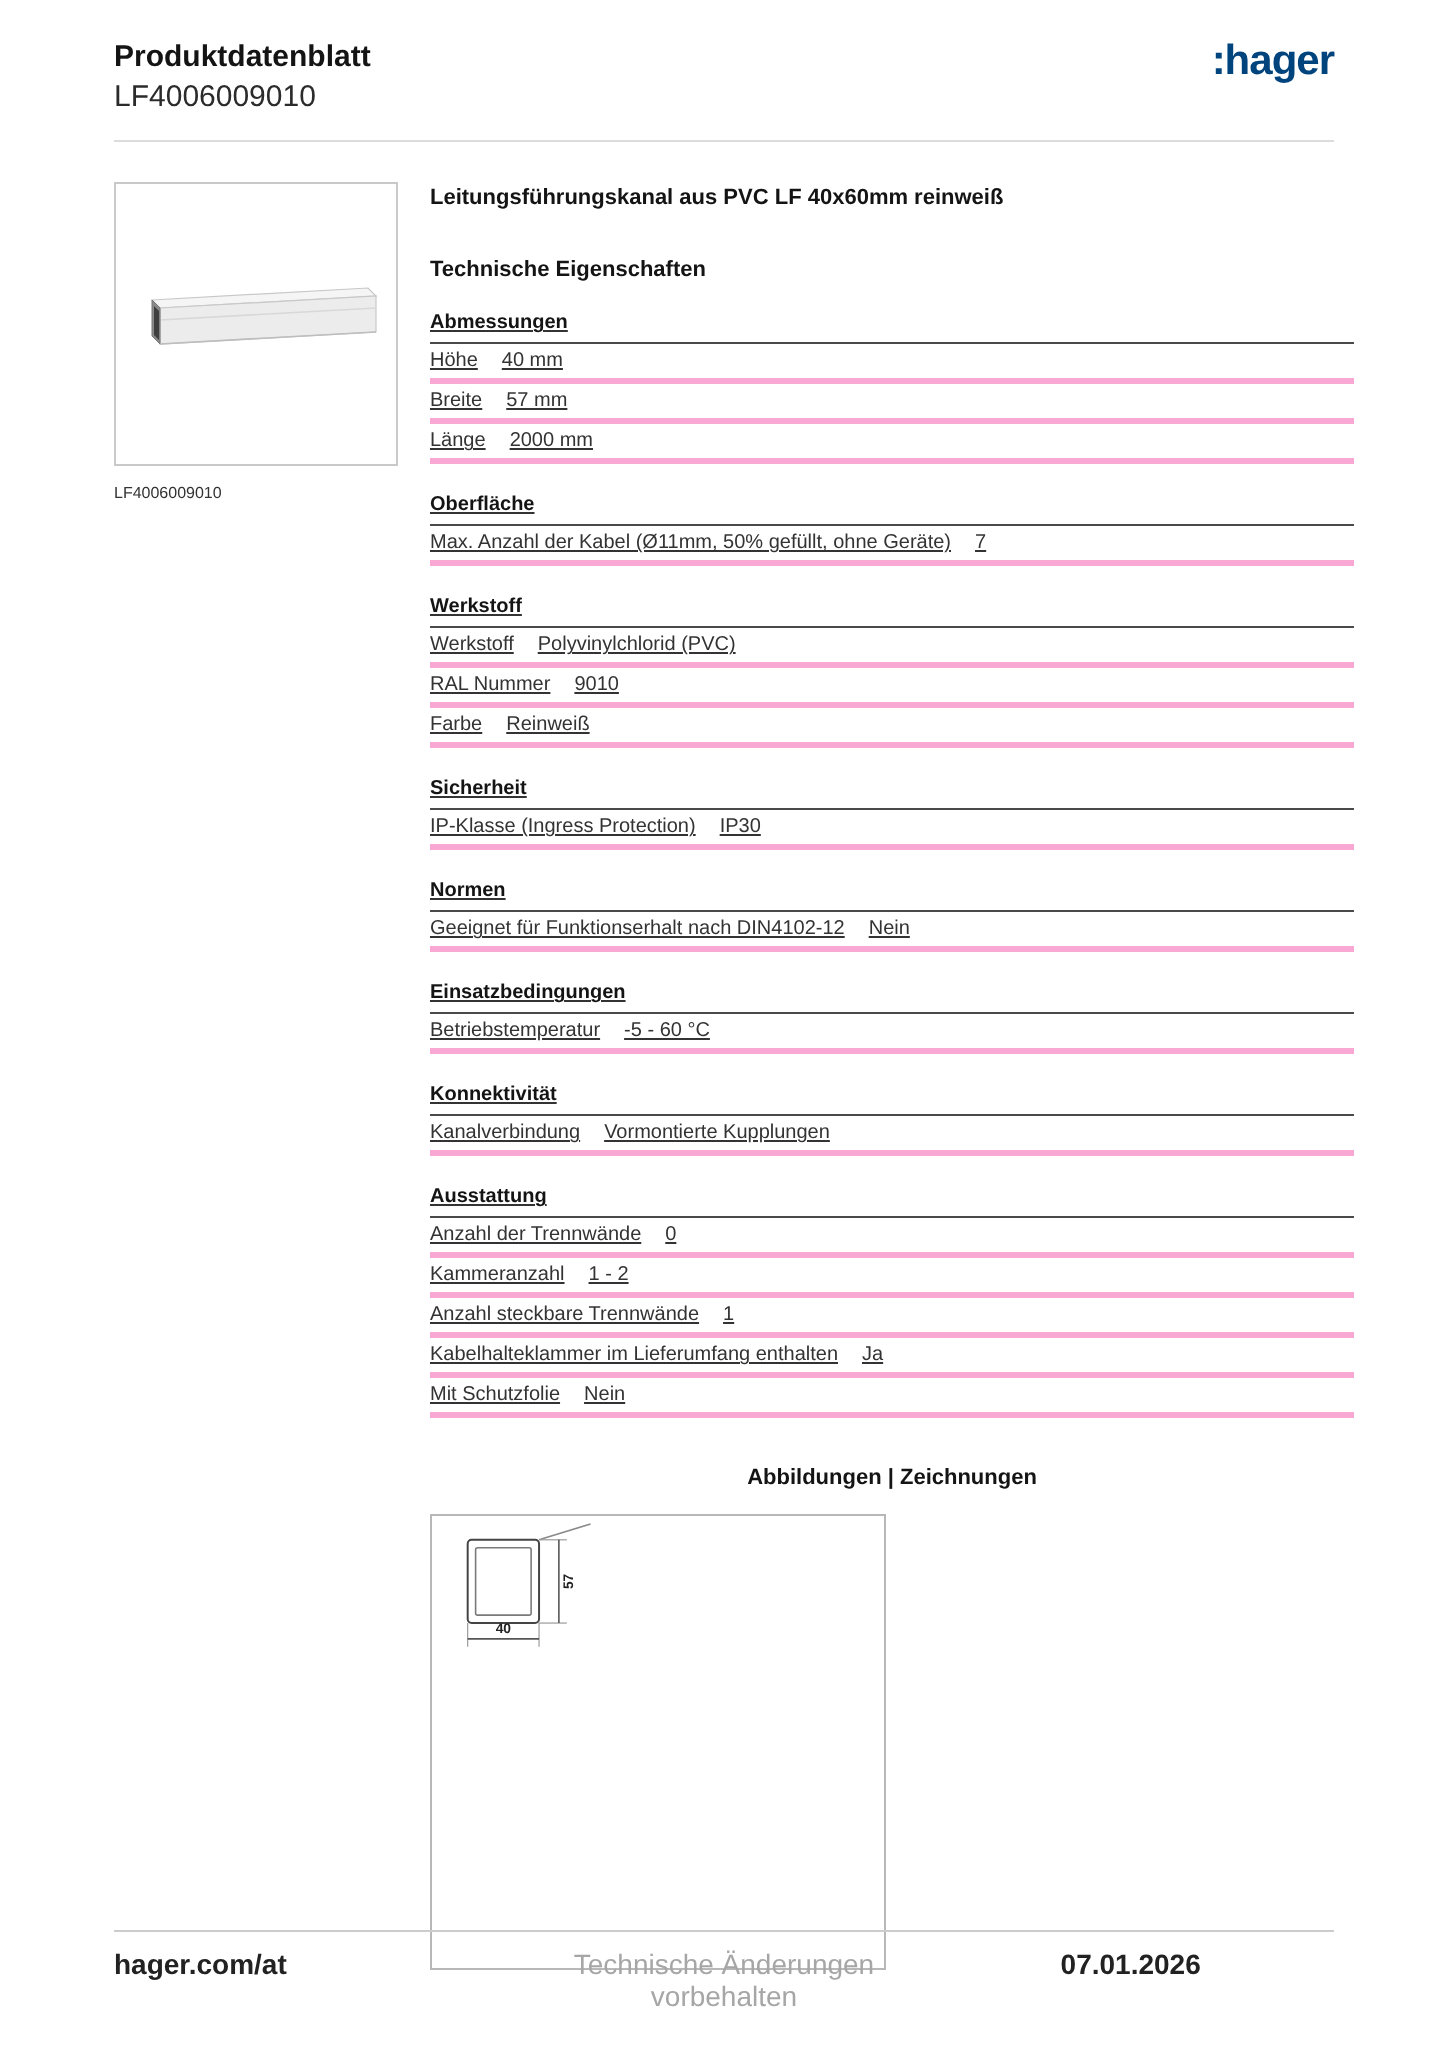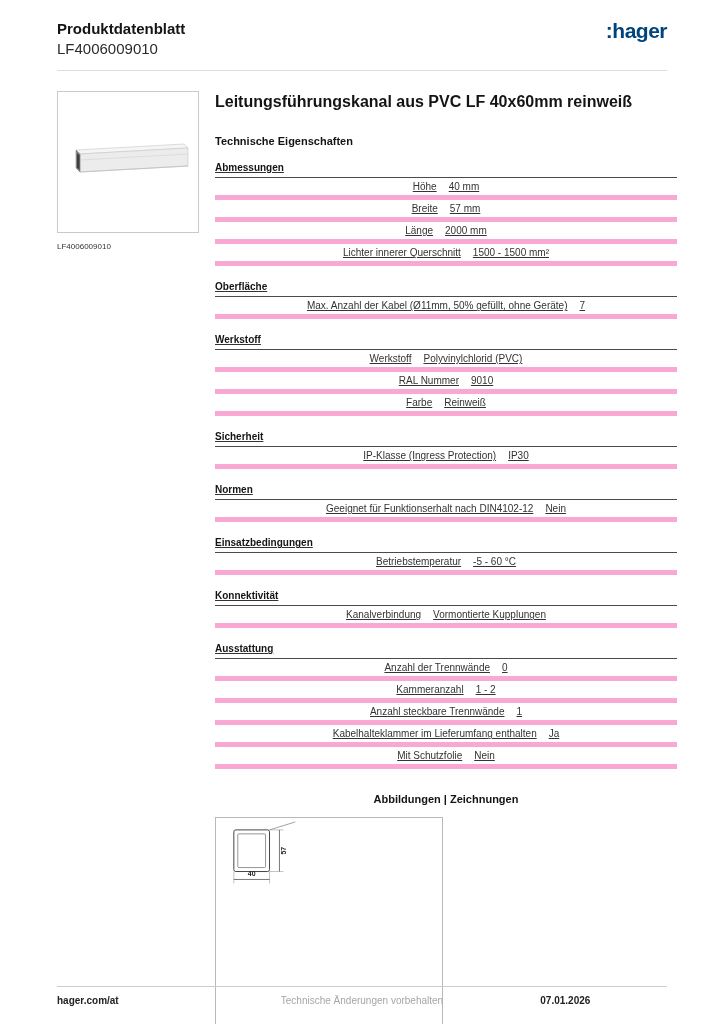--- a/index.html
+++ b/index.html
@@ -20,35 +20,35 @@
   .header-rule { margin: 12px 57px 0 57px; border-bottom: 1px solid #dcdcdc; }
 
   
   .content { display: flex; padding: 20px 47px 0 57px; }
   .aside { width: 142px; flex: none; }
   .image-box { width: 142px; height: 142px; border: 1px solid #c9c9c9; background: #fff; }
   .image-box svg { display: block; width: 100%; height: 100%; }
   .image-caption { margin-top: 9px; font-size: 8px; color: #333; }
 
   .main { flex: 1; margin-left: 16px; min-width: 0; }
-  .product-title { margin: 2px 0 0 0; font-size: 16px; font-weight: bold; color: #141414; }
+  .product-title { margin: 2px 0 0 0; font-size: 11px; font-weight: bold; color: #141414; }
   .tech-title { margin: 24px 0 0 0; font-size: 11px; font-weight: bold; color: #141414; }
 
   .spec { margin-top: 15px; text-decoration: underline; }
   .spec-title { font-size: 10px; font-weight: bold; color: #141414; padding-bottom: 4px; border-bottom: 1.5px solid #4a4a4a; }
-  .row { display: flex; justify-content: center; align-items: baseline; border-bottom: 5px solid #f9a8d4; padding: 3px 0; font-size: 10px; }
+  .row { display: flex; justify-content: flex-start; align-items: baseline; border-bottom: 3px solid #f9a8d4; padding: 3px 0; font-size: 10px; }
   .lbl { color: #333; }
   .val { color: #333; text-align: right; white-space: nowrap; margin-left: 12px; }
 
   .drawings-title { margin: 24px 0 0 0; font-size: 11px; font-weight: bold; color: #141414; text-align: center; }
   .drawing-box { margin-top: 12px; width: 228px; height: 228px; border: 1px solid #b8b8b8; background: #fff; }
   .drawing-box svg { display: block; width: 100%; height: 100%; }
 
   
-  .footer { position: absolute; left: 57px; right: 57px; bottom: 18px; border-top: 1px solid #cccccc; padding-top: 8px; display: flex; align-items: baseline; font-size: 10px; }
+  .footer { position: absolute; left: 57px; right: 57px; bottom: 18px; border-top: 1px solid #cccccc; padding-top: 8px; display: flex; align-items: baseline; font-size: 14px; }
   .footer-left { font-weight: bold; color: #222; flex: 1; }
   .footer-center { color: #a6a6a6; flex: 1; text-align: center; }
   .footer-right { font-weight: bold; color: #222; flex: 1; text-align: center; }
 </style>
 </head>
 <body>
 
 <div class="page">
 
   <div class="header">
@@ -87,24 +87,20 @@
           <span class="val">40 mm</span>
         </div>
         <div class="row">
           <span class="lbl">Breite</span>
           <span class="val">57 mm</span>
         </div>
         <div class="row">
           <span class="lbl">Länge</span>
           <span class="val">2000 mm</span>
         </div>
-        <div class="row">
-          <span class="lbl">Lichter innerer Querschnitt</span>
-          <span class="val">1500 - 1500 mm²</span>
-        </div>
       </section>
 
       <section class="spec">
         <div class="spec-title">Oberfläche</div>
         <div class="row">
           <span class="lbl">Max. Anzahl der Kabel (Ø11mm, 50% gefüllt, ohne Geräte)</span>
           <span class="val">7</span>
         </div>
       </section>
 

